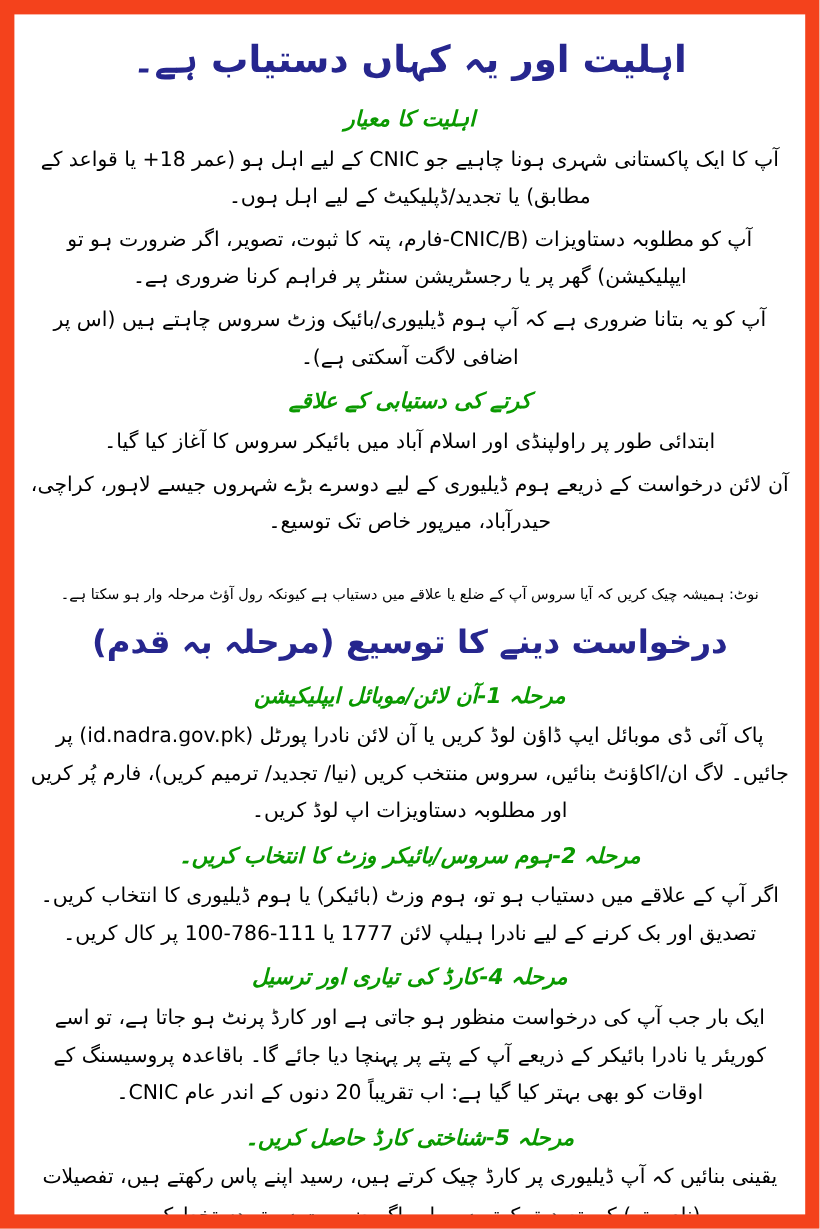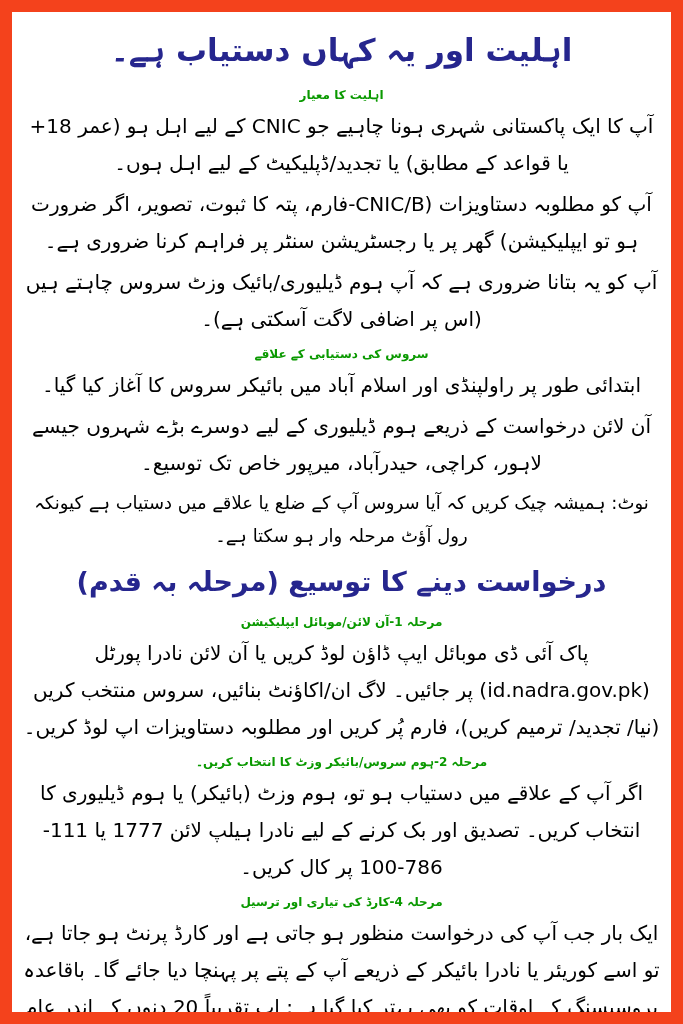--- a/index.html
+++ b/index.html
@@ -34,53 +34,55 @@
   }
   .section-title{
     color:var(--title-color);
     font-size:27px;
     font-weight:bold;
     line-height:1.5;
     padding:8px 0 6px 0;
   }
   .green-heading{
     color:var(--heading-color);
-    font-size:12px;
+    font-size:18px;
     font-weight:bold;
     line-height:1.6;
     padding:4px 0 2px 0;
+    font-style:italic;
   }
   .para{
-    font-size:20px;
+    font-size:17px;
     line-height:1.85;
     padding:1px 2px 3px 2px;
   }
   .note{
-    font-size:18px;
+    font-size:12px;
     line-height:1.8;
     padding:2px 0;
+    margin-top:28px;
   }
   section{display:block;}
 </style>
 </head>
 <body>
 
 <div class="page">
 
   <h1 class="main-title">اہلیت اور یہ کہاں دستیاب ہے۔</h1>
 
   <section>
     <h2 class="green-heading">اہلیت کا معیار</h2>
     <p class="para">آپ کا ایک پاکستانی شہری ہونا چاہیے جو CNIC کے لیے اہل ہو (عمر 18+ یا قواعد کے مطابق) یا تجدید/ڈپلیکیٹ کے لیے اہل ہوں۔</p>
     <p class="para">آپ کو مطلوبہ دستاویزات (CNIC/B-فارم، پتہ کا ثبوت، تصویر، اگر ضرورت ہو تو ایپلیکیشن) گھر پر یا رجسٹریشن سنٹر پر فراہم کرنا ضروری ہے۔</p>
     <p class="para">آپ کو یہ بتانا ضروری ہے کہ آپ ہوم ڈیلیوری/بائیک وزٹ سروس چاہتے ہیں (اس پر اضافی لاگت آسکتی ہے)۔</p>
   </section>
 
   <section>
-    <h2 class="green-heading">سروس کی دستیابی کے علاقے</h2>
+    <h2 class="green-heading">کرتے کی دستیابی کے علاقے</h2>
     <p class="para">ابتدائی طور پر راولپنڈی اور اسلام آباد میں بائیکر سروس کا آغاز کیا گیا۔</p>
     <p class="para">آن لائن درخواست کے ذریعے ہوم ڈیلیوری کے لیے دوسرے بڑے شہروں جیسے لاہور، کراچی، حیدرآباد، میرپور خاص تک توسیع۔</p>
     <p class="note">نوٹ: ہمیشہ چیک کریں کہ آیا سروس آپ کے ضلع یا علاقے میں دستیاب ہے کیونکہ رول آؤٹ مرحلہ وار ہو سکتا ہے۔</p>
   </section>
 
   <h1 class="section-title">درخواست دینے کا توسیع (مرحلہ بہ قدم)</h1>
 
   <section>
     <h3 class="green-heading">مرحلہ 1-آن لائن/موبائل ایپلیکیشن</h3>
     <p class="para">پاک آئی ڈی موبائل ایپ ڈاؤن لوڈ کریں یا آن لائن نادرا پورٹل (id.nadra.gov.pk) پر جائیں۔ لاگ ان/اکاؤنٹ بنائیں، سروس منتخب کریں (نیا/ تجدید/ ترمیم کریں)، فارم پُر کریں اور مطلوبہ دستاویزات اپ لوڈ کریں۔</p>

